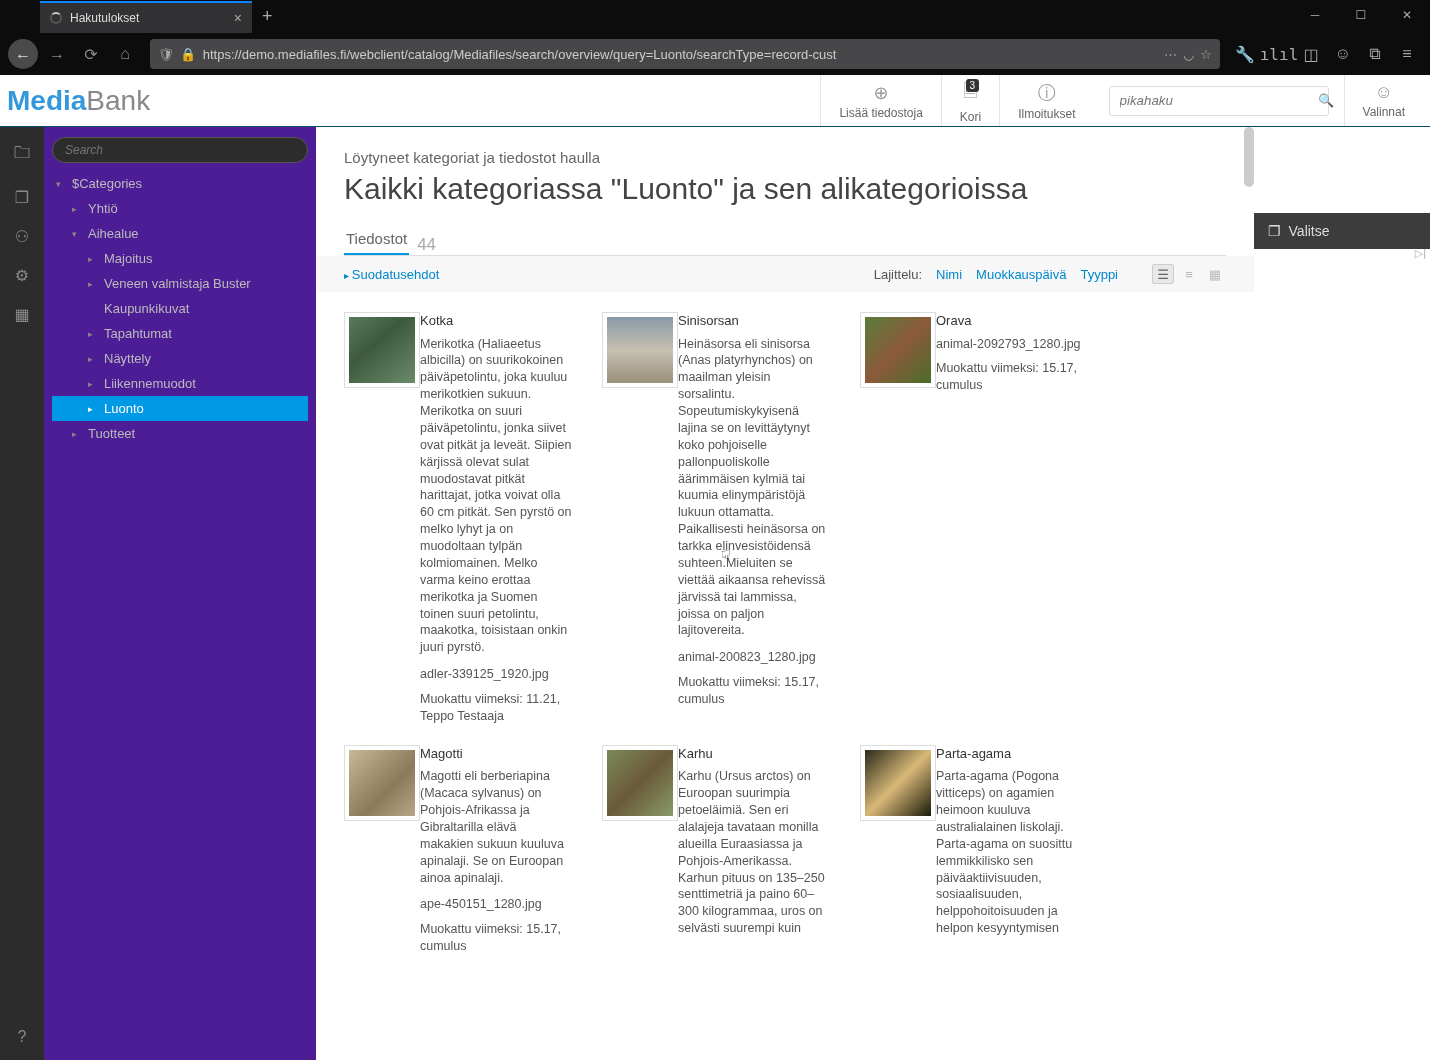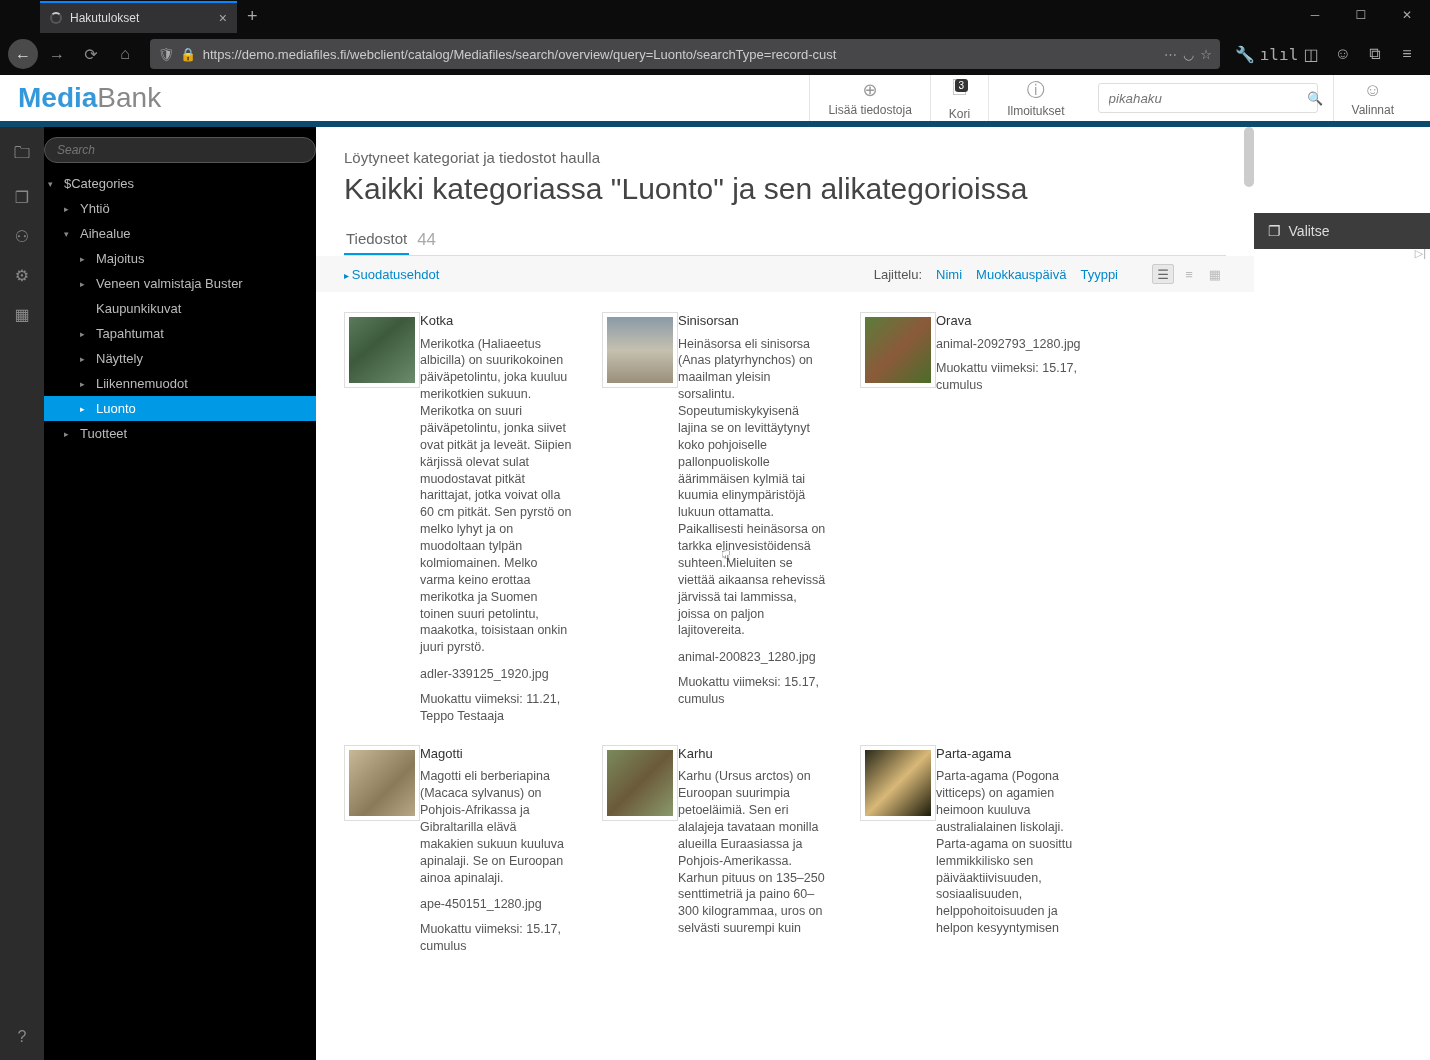--- a/index.html
+++ b/index.html
@@ -1,37 +1,37 @@
 <!DOCTYPE html>
 <html><head>
 <meta charset="utf-8">
 <style>
 * { box-sizing: border-box; margin: 0; padding: 0; }
 body { font-family: "Segoe UI", Arial, sans-serif; font-size: 13px; background: #fff; color: #333; width: 1430px; height: 1060px; overflow: hidden; }
 
 
 .browser-chrome { background: #0c0c0d; height: 75px; }
 .tabs-bar { height: 33px; display: flex; align-items: center; padding-left: 40px; }
-.browser-tab { display: flex; align-items: center; background: #323234; height: 32px; padding: 0 10px; width: 197px; position: relative; border-top: 2px solid #0a84ff; }
+.browser-tab { display: flex; align-items: center; background: #323234; height: 32px; padding: 0 10px; width: 212px; position: relative; border-top: 2px solid #0a84ff; }
 .tab-spinner { width: 12px; height: 12px; border: 2px solid #555; border-top-color: #ccc; border-radius: 50%; margin-right: 8px; }
 .tab-title { color: #ddd; font-size: 12px; flex: 1; }
 .tab-close { color: #aaa; font-size: 14px; cursor: pointer; }
 .new-tab { color: #aaa; font-size: 18px; margin-left: 10px; cursor: pointer; }
 .addr-bar { height: 42px; display: flex; align-items: center; padding: 0 8px; gap: 4px; }
 .nav-btn { width: 30px; height: 30px; display: flex; align-items: center; justify-content: center; color: #888; font-size: 16px; cursor: pointer; border-radius: 4px; }
 .nav-btn.back { background: #4a4a4a; color: #ddd; border-radius: 50%; }
 .url-box { flex: 1; background: #474749; height: 30px; border-radius: 4px; display: flex; align-items: center; padding: 0 8px; color: #ccc; font-size: 13px; gap: 6px; margin: 0 6px; }
 .url-box .shield { color: #aaa; }
 .url-box .lock { color: #aaa; }
 .url-box input { flex: 1; background: transparent; border: none; color: #ccc; font-size: 13px; outline: none; }
 .right-icons { display: flex; gap: 2px; }
 .right-icons .nav-btn { color: #aaa; }
 
 
-.app-header { height: 52px; display: flex; align-items: center; border-bottom: 6px solid #0c4a6e; padding: 0 18px; }
+.app-header { height: 52px; display: flex; align-items: center; border-bottom: 1px solid #0c4a6e; padding: 0 7px; }
 .logo { font-size: 28px; font-weight: 300; }
 .logo .media { color: #3498db; font-weight: 600; }
 .logo .bank { color: #888; }
 .header-right { margin-left: auto; display: flex; align-items: stretch; height: 100%; }
 .header-btn { display: flex; flex-direction: column; align-items: center; justify-content: center; padding: 0 18px; border-left: 1px solid #e5e5e5; color: #666; font-size: 12px; cursor: pointer; position: relative; }
 .header-btn .icon { font-size: 18px; color: #999; margin-bottom: 2px; }
 .badge { position: absolute; top: 4px; right: 20px; background: #333; color: #fff; border-radius: 3px; font-size: 10px; padding: 1px 4px; }
 .quicksearch { display: flex; align-items: center; border: 1px solid #ddd; border-radius: 3px; height: 30px; margin: 0 15px; align-self: center; width: 220px; }
 .quicksearch input { flex: 1; border: none; padding: 0 10px; font-style: italic; color: #999; outline: none; }
 .quicksearch .sicon { padding: 0 10px; color: #999; cursor: pointer; }
@@ -39,36 +39,36 @@
 
 .main { display: flex; height: calc(100% - 127px); }
 
 
 .icon-rail { width: 44px; background: #2c2c2c; display: flex; flex-direction: column; align-items: center; padding-top: 14px; gap: 20px; }
 .icon-rail .ritem { color: #888; font-size: 16px; cursor: pointer; }
 .icon-rail .ritem.active { color: #ddd; }
 .icon-rail .help { margin-top: auto; margin-bottom: 14px; }
 
 
-.sidebar { width: 272px; background: #000000; color: #ccc; padding: 10px 0; overflow-y: auto; }
+.sidebar { width: 272px; background: #4c1d95; color: #ccc; padding: 10px 8px; overflow-y: auto; }
 .side-search { width: 100%; background: #2c2c2c; border: 1px solid #555; border-radius: 14px; padding: 5px 12px; color: #999; font-style: italic; font-size: 12px; outline: none; margin-bottom: 8px; }
 .tree-item { display: flex; align-items: center; padding: 5px 6px; cursor: pointer; font-size: 13px; color: #bbb; }
 .tree-item.active { background: #0099e5; color: #fff; }
 .tree-item.active .chev { color: #fff; }
 .tree-item .chev { width: 12px; font-size: 9px; color: #888; margin-right: 4px; }
 .tree-item.l0 { padding-left: 4px; }
 .tree-item.l1 { padding-left: 20px; }
 .tree-item.l2 { padding-left: 36px; }
 
 
 .content { flex: 1; display: flex; overflow: hidden; }
 .content-main { flex: 1; padding: 22px 28px; overflow-y: auto; position: relative; }
 .subtitle { color: #666; font-size: 15px; margin-bottom: 6px; }
 .title { font-size: 30px; color: #444; font-weight: 400; margin-bottom: 18px; }
-.tabs { display: flex; align-items: center; border-bottom: 1px solid #ddd; margin-bottom: 0; }
+.tabs { display: flex; align-items: flex-end; border-bottom: 1px solid #ddd; margin-bottom: 0; }
 .tabs .tab { padding: 6px 2px; color: #666; font-size: 15px; border-bottom: 2px solid #0099e5; margin-right: 8px; }
 .tabs .count { color: #aaa; font-size: 17px; }
 .filter-bar { display: flex; align-items: center; padding: 8px 0; background: #f7f7f7; margin: 0 -28px; padding: 8px 28px; }
 .filter-link { color: #0088cc; font-size: 13px; cursor: pointer; }
 .filter-link::before { content: "▸ "; font-size: 10px; }
 .sort-group { margin-left: auto; display: flex; gap: 14px; font-size: 13px; align-items: center; }
 .sort-label { color: #555; }
 .sort-opt { color: #0088cc; cursor: pointer; }
 .view-icons { margin-left: 20px; display: flex; gap: 4px; }
 .vicon { width: 22px; height: 20px; display: flex; align-items: center; justify-content: center; border: 1px solid transparent; color: #bbb; cursor: pointer; border-radius: 2px; }

